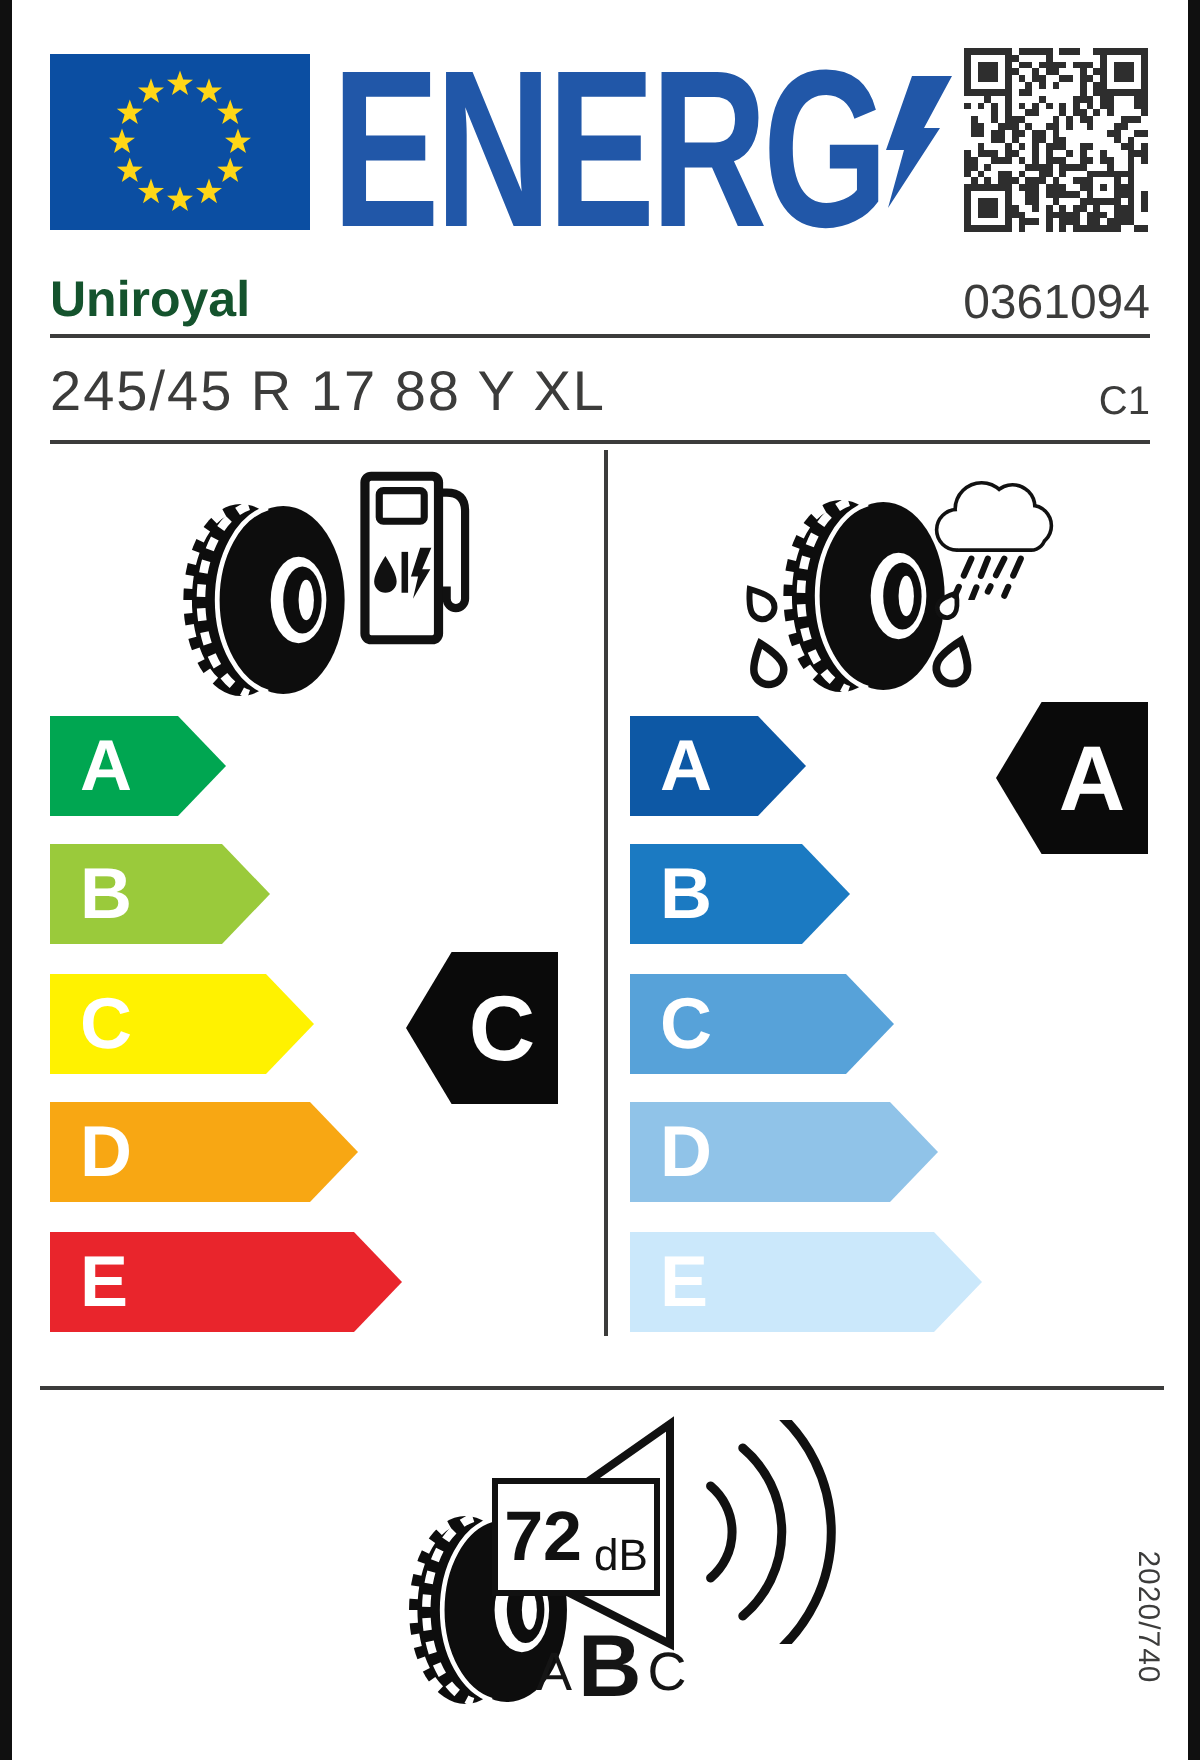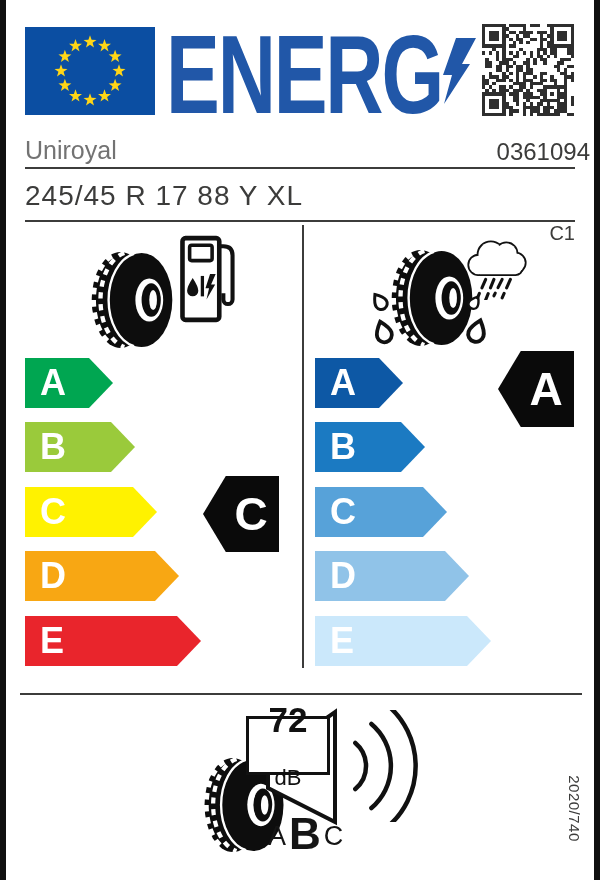--- a/index.html
+++ b/index.html
@@ -5,34 +5,34 @@
   html,body{margin:0;padding:0;}
   body{width:600px;height:880px;position:relative;background:#fff;
        font-family:"Liberation Sans", sans-serif;color:#3c3c3b;overflow:hidden;}
   .abs{position:absolute;}
   .side-bar{position:absolute;top:0;width:6px;height:880px;background:#101010;}
   .rule{position:absolute;height:2px;background:#3c3c3b;}
   .vrule{position:absolute;width:2px;background:#3c3c3b;}
   .logo{position:absolute;left:166px;top:30px;font-size:112px;line-height:90px;
         font-weight:bold;letter-spacing:-3px;transform:scaleX(.72);transform-origin:left top;
         white-space:nowrap;}
-  .brand{position:absolute;left:25px;top:136px;font-size:25px;font-weight:normal;color:#737373;}
-  .label-id{position:absolute;right:10px;top:138px;font-size:24px;}
+  .brand{position:absolute;left:25px;top:136px;font-size:25px;font-weight:bold;color:#14532d;}
+  .label-id{position:absolute;right:25px;top:138px;font-size:24px;}
   .designation{position:absolute;left:25px;top:180px;font-size:28px;letter-spacing:1px;}
-  .tyre-class{position:absolute;right:25px;top:190px;font-size:20px;margin-top:32px;}
+  .tyre-class{position:absolute;right:25px;top:190px;font-size:20px;}
   .arrow{position:absolute;height:50px;display:flex;align-items:center;padding-left:15px;
          box-sizing:border-box;color:#fff;font-weight:bold;font-size:36px;
          clip-path:polygon(0 0,calc(100% - 24px) 0,100% 50%,calc(100% - 24px) 100%,0 100%);}
   .indicator{position:absolute;width:76px;height:76px;background:#0a0a0a;color:#fff;
          display:flex;align-items:center;justify-content:center;padding-left:20px;
          box-sizing:border-box;font-weight:bold;font-size:46px;
          clip-path:polygon(0 50%,30% 0,100% 0,100% 100%,30% 100%);}
-  .db-box{position:absolute;left:246px;top:716px;width:84px;height:59px;background:#fff;
+  .db-box{position:absolute;left:246px;top:739px;width:84px;height:59px;background:#fff;
          border:3.5px solid #111;box-sizing:border-box;display:flex;align-items:center;
-         justify-content:center;gap:6px;color:#111;flex-direction:column;}
+         justify-content:center;gap:6px;color:#111;}
   .db-box .val{font-size:35px;font-weight:bold;}
   .db-box .unit{font-size:22px;margin-top:19px;}
   .noise-abc{position:absolute;left:268px;top:806px;display:flex;align-items:baseline;
          gap:3px;color:#151515;height:52px;}
   .noise-abc .small{font-size:27px;align-self:flex-end;line-height:44px;}
   .noise-abc .big{font-size:44px;font-weight:bold;align-self:flex-end;line-height:48px;}
   .regulation{position:absolute;left:524px;top:800px;width:100px;text-align:center;
          font-size:15px;letter-spacing:.5px;transform:rotate(90deg);}
 </style>
 </head>

